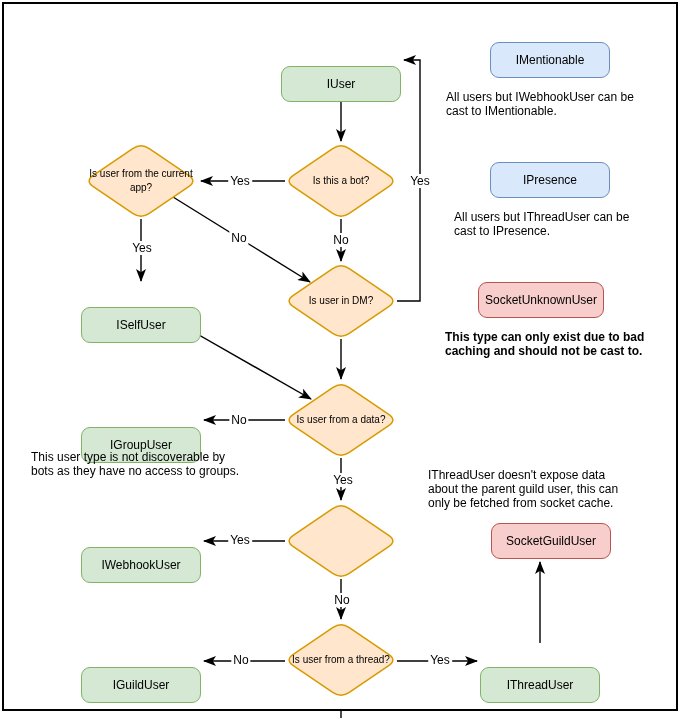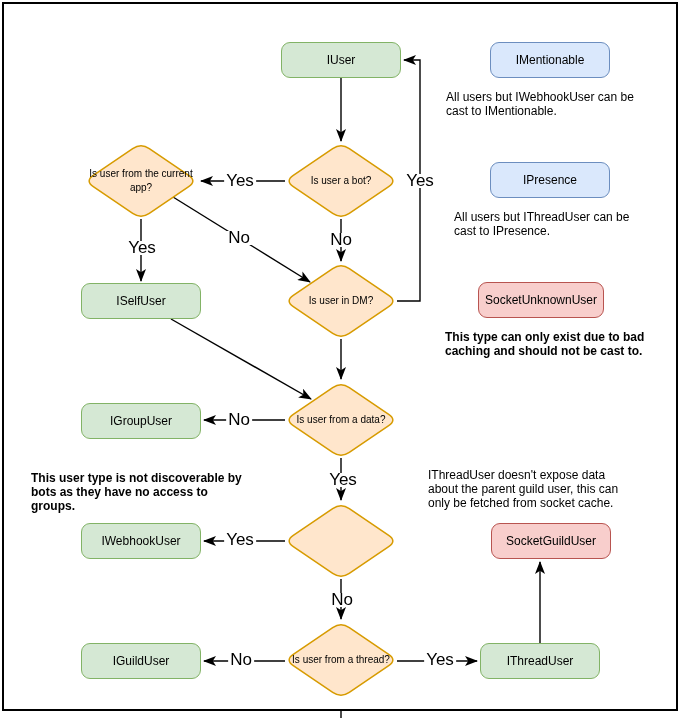--- a/index.html
+++ b/index.html
@@ -8,28 +8,28 @@
   .canvas { position:absolute; left:0; top:0; width:682px; height:722px; }
   .frame { position:absolute; left:2px; top:2px; width:676px; height:709px;
            border:2px solid var(--border-color,#000); box-sizing:border-box; }
   svg.layer { position:absolute; left:0; top:0; width:682px; height:722px; }
   .edge { fill:none; stroke:var(--edge-color,#000); stroke-width:1.4; marker-end:url(#arrowhead); }
   .tick { fill:none; stroke:var(--edge-color,#000); stroke-width:1.4; }
   .decision-shape { fill:var(--decision-fill,#ffe6cc); stroke:var(--decision-stroke,#d79b00); stroke-width:1.5; }
   .node { position:absolute; box-sizing:border-box; width:120px; height:36px;
           border-radius:9px; display:flex; align-items:center; justify-content:center;
           font-size:12px; border:1.5px solid; text-align:center; }
-  .node.green { background:var(--interface-fill,#d5e8d4); border-color:var(--interface-stroke,#82b366); }
+  .node.green { background:var(--interface-fill,#d5e8d4); border-color:var(--interface-stroke,#82b366);margin-top:24px; }
   .node.blue  { background:var(--castable-fill,#dae8fc);  border-color:var(--castable-stroke,#6c8ebf);margin-left:8px; }
   .node.red   { background:var(--warning-fill,#f8cecc);   border-color:var(--warning-stroke,#b85450); }
   .decision-label { position:absolute; width:104px; height:76px; display:flex;
           align-items:center; justify-content:center; text-align:center;
           font-size:10px; line-height:14px; }
   .edge-label { position:absolute; transform:translate(-50%,-50%); background:#fff;
-          padding:0 2px; font-size:17px; line-height:14px; white-space:nowrap; }
+          padding:0 2px; font-size:12px; line-height:14px; white-space:nowrap; }
   .annotation { position:absolute; text-align:left; font-size:12px; line-height:14px; }
 </style>
 </head>
 <body>
 
 <div class="canvas">
 
   <div class="frame"></div>
 
   <svg class="layer" viewBox="0 0 682 722">
@@ -73,37 +73,37 @@
   <div class="node blue" style="left:482px;top:42px;">IMentionable</div>
   <div class="node blue" style="left:482px;top:162px;">IPresence</div>
   <div class="node red" style="left:478px;top:282px;width:126px;">SocketUnknownUser</div>
   <div class="node green" style="left:81px;top:283px;text-align:right;">ISelfUser</div>
   <div class="node green" style="left:81px;top:403px;">IGroupUser</div>
   <div class="node green" style="left:81px;top:523px;">IWebhookUser</div>
   <div class="node red" style="left:491px;top:523px;">SocketGuildUser</div>
   <div class="node green" style="left:81px;top:643px;">IGuildUser</div>
   <div class="node green" style="left:480px;top:643px;">IThreadUser</div>
 
-  <div class="decision-label" style="left:289px;top:143px;">Is user a bot?</div>
+  <div class="decision-label" style="left:289px;top:143px;">Is this a bot?</div>
   <div class="decision-label" style="left:89px;top:143px;">Is user from the current app?</div>
   <div class="decision-label" style="left:289px;top:263px;">Is user in DM?</div>
   <div class="decision-label" style="left:289px;top:382px;">Is user from a data?</div>
   <div class="decision-label" style="left:289px;top:622px;">Is user from a thread?</div>
 
   <span class="edge-label" style="left:240px;top:181px;">Yes</span>
   <span class="edge-label" style="left:341px;top:240px;">No</span>
   <span class="edge-label" style="left:142px;top:248px;">Yes</span>
   <span class="edge-label" style="left:239px;top:238px;">No</span>
   <span class="edge-label" style="left:420px;top:181px;">Yes</span>
   <span class="edge-label" style="left:239px;top:420px;">No</span>
   <span class="edge-label" style="left:343px;top:480px;">Yes</span>
   <span class="edge-label" style="left:240px;top:540px;">Yes</span>
   <span class="edge-label" style="left:342px;top:600px;">No</span>
   <span class="edge-label" style="left:241px;top:660px;">No</span>
   <span class="edge-label" style="left:440px;top:660px;">Yes</span>
 
   <div class="annotation" style="left:446px;top:90px;width:208px;">All users but IWebhookUser can be cast to IMentionable.</div>
   <div class="annotation" style="left:454px;top:210px;width:192px;">All users but IThreadUser can be cast to IPresence.</div>
   <div class="annotation" style="left:445px;top:330px;width:210px;font-weight:bold;">This type can only exist due to bad caching and should not be cast to.</div>
-  <div class="annotation" style="left:31px;top:471px;width:212px;font-weight:bold;">This user type is not discoverable by bots as they have no access to groups.</div>
+  <div class="annotation" style="left:31px;top:450px;width:212px;">This user type is not discoverable by bots as they have no access to groups.</div>
   <div class="annotation" style="left:428px;top:468px;width:204px;">IThreadUser doesn't expose data about the parent guild user, this can only be fetched from socket cache.</div>
 
 </div>
 
 </body></html>

